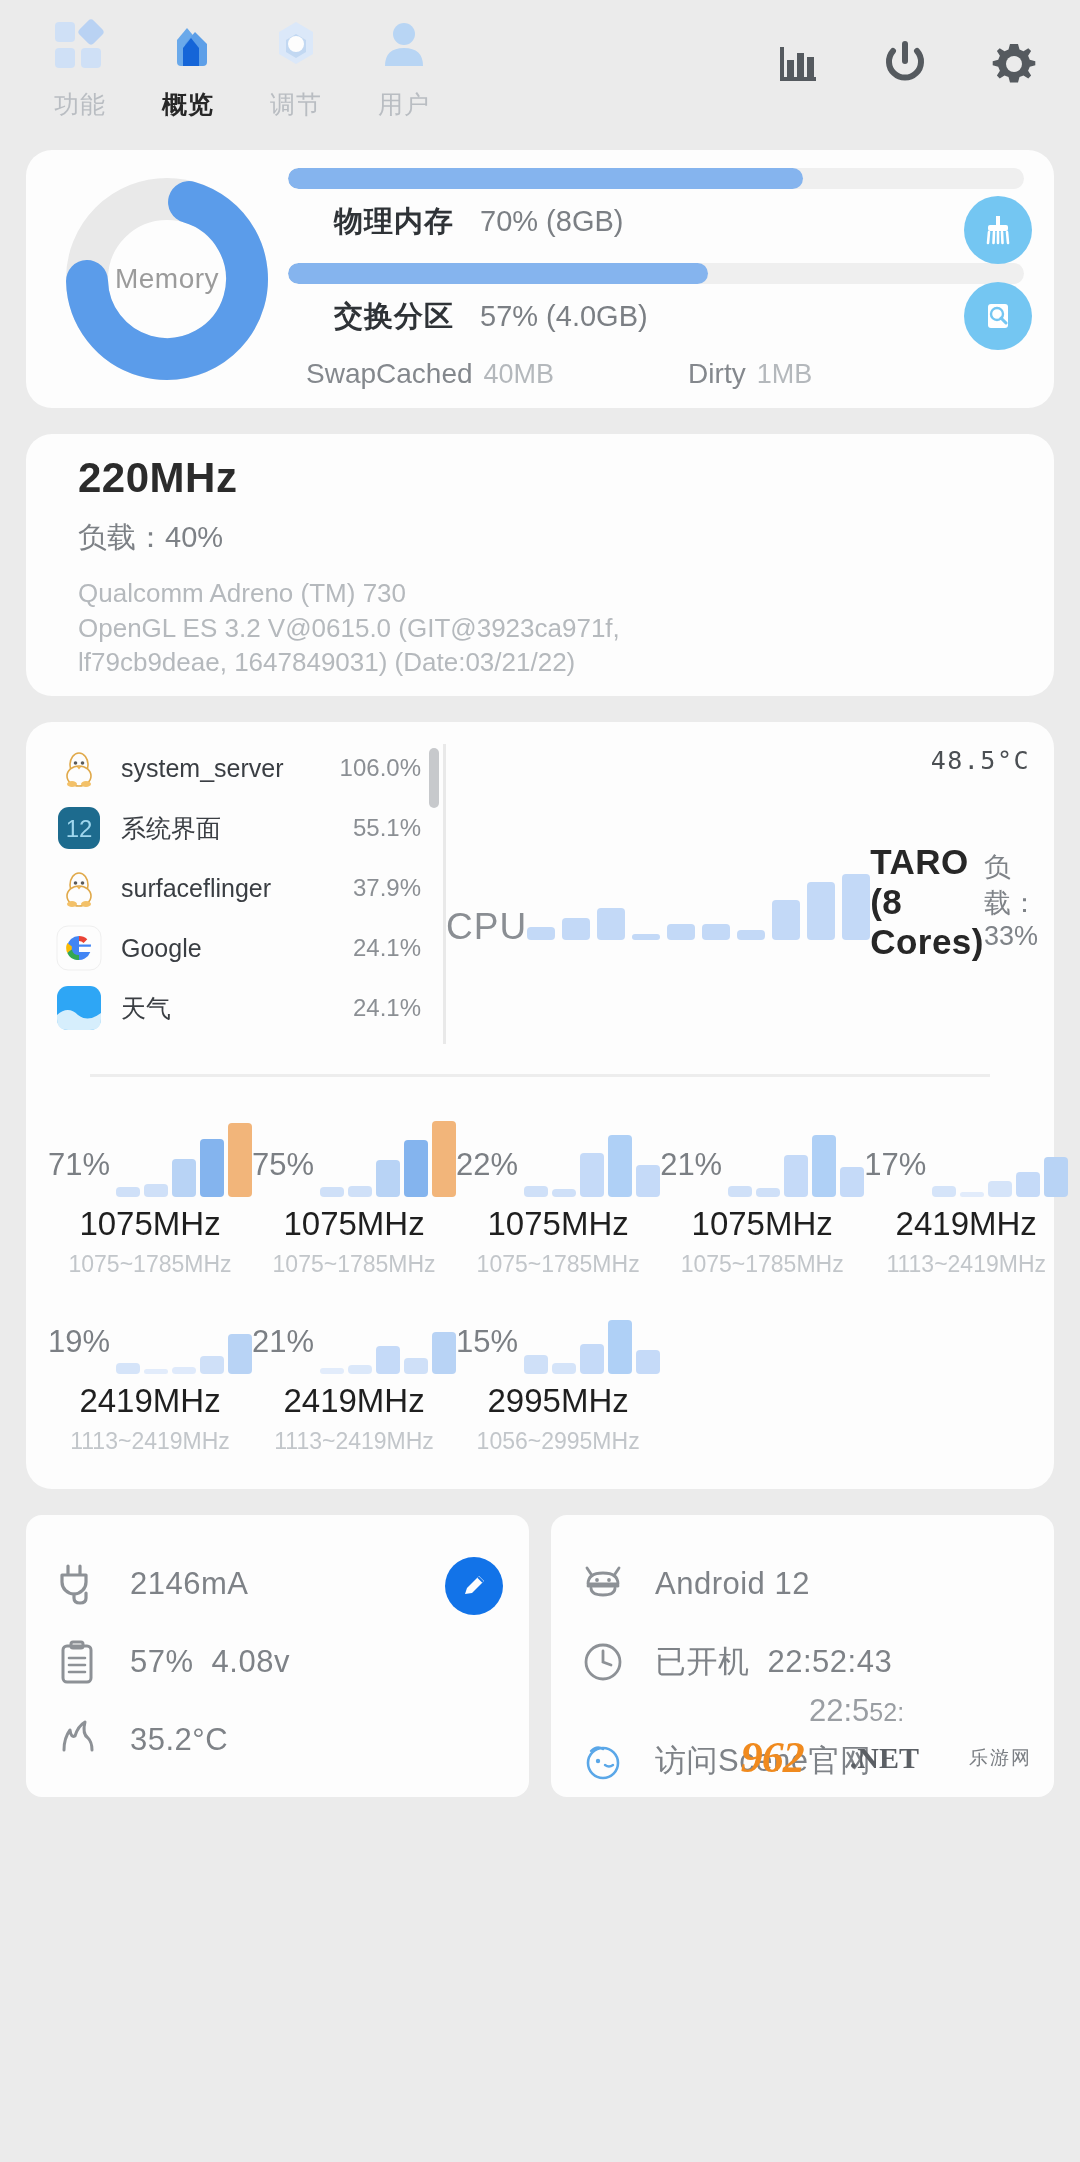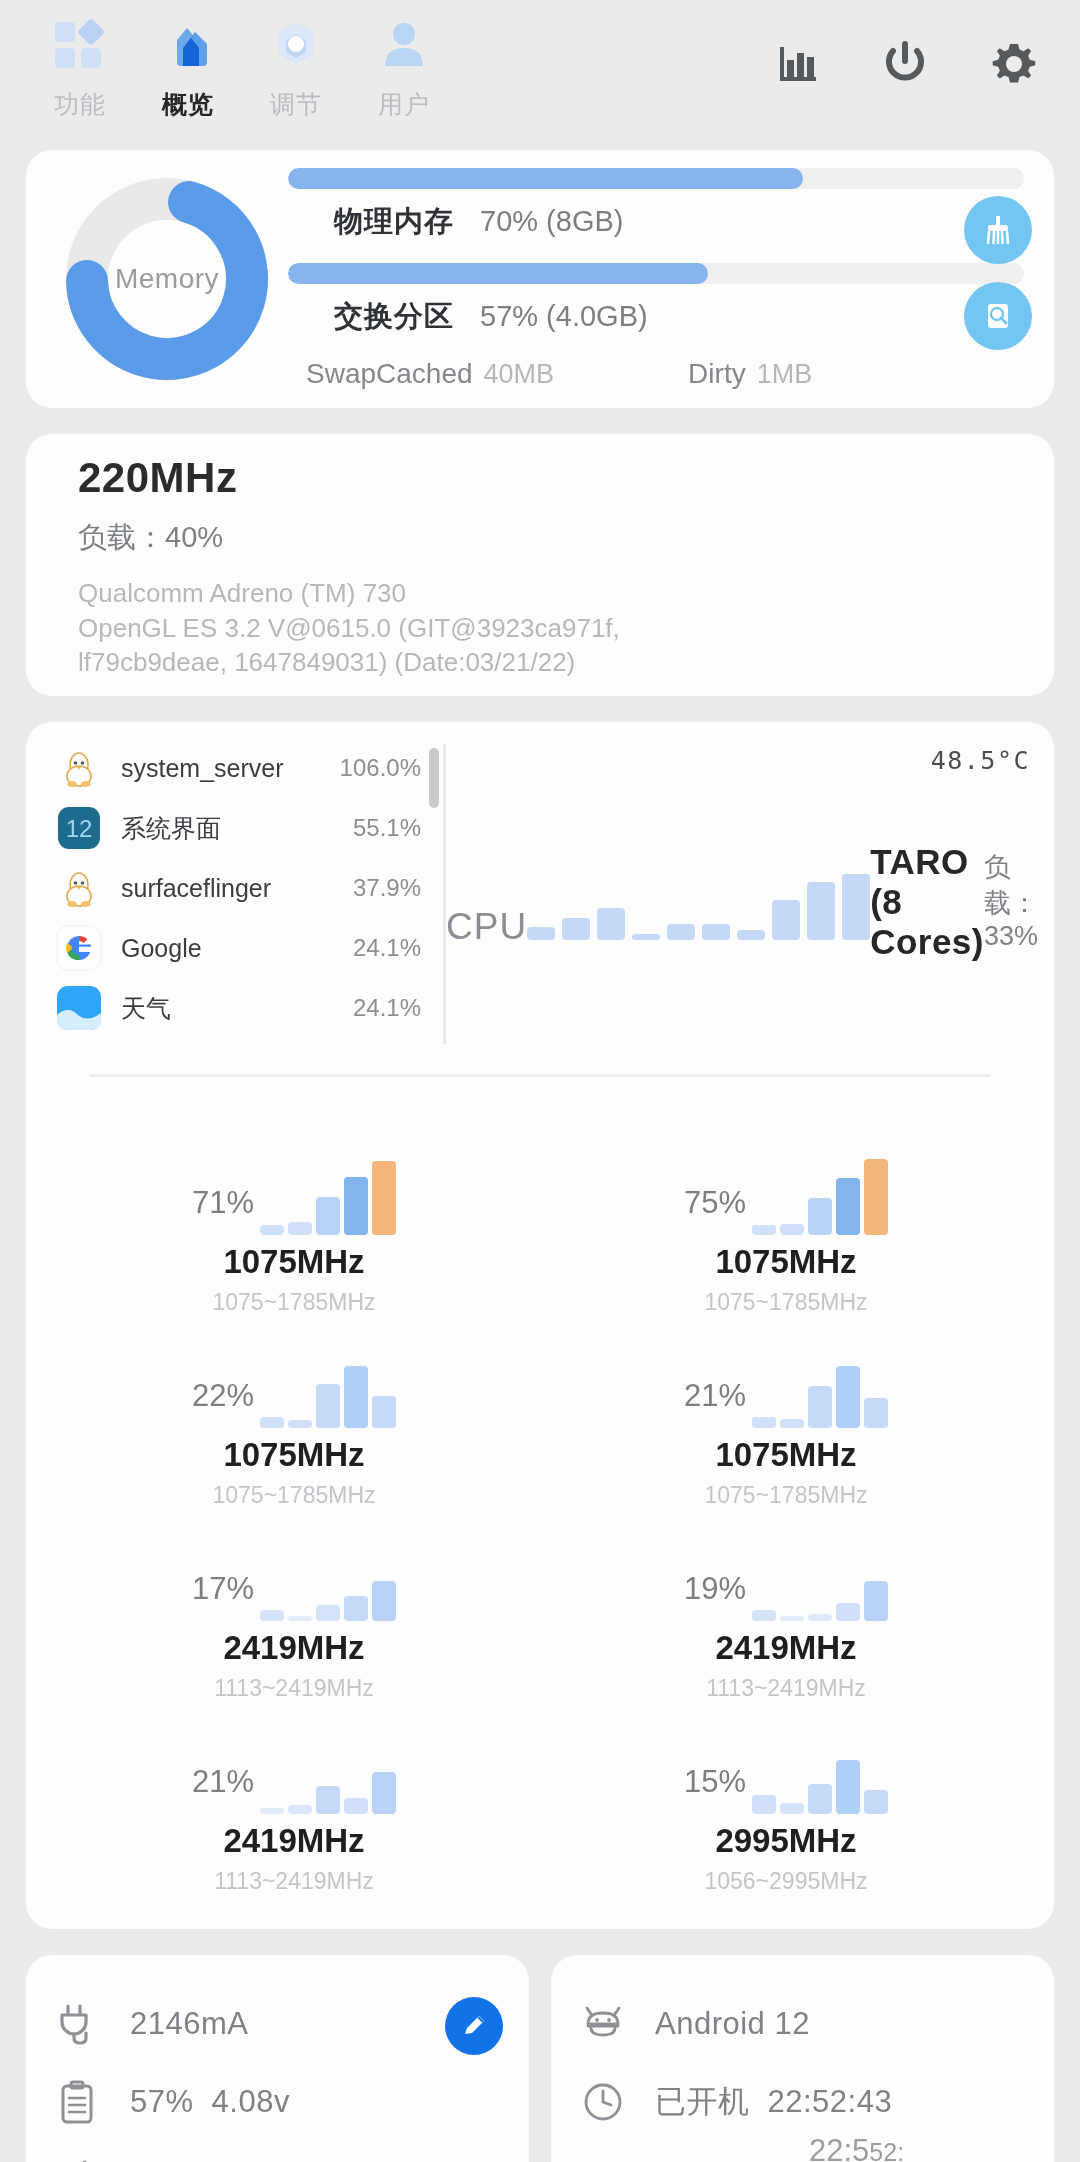--- a/index.html
+++ b/index.html
@@ -165,52 +165,51 @@
   .cpu-model { font-size: 35px; font-weight: bold; color: #272727; margin-top: 16px; letter-spacing: 0.5px; }
   .cpu-load { font-size: 27px; color: #7f8388; margin-top: 12px; }
 
   .cpu-divider {
     height: 3px; background: #ededed;
     margin: 30px 64px 0 64px;
   }
 
   .core-grid {
     display: grid;
-    grid-template-columns: repeat(2, 1fr);
-    row-gap: 26px;
+    grid-template-columns: repeat(5, 1fr);
+    row-gap: 10px;
     padding: 34px 22px 0 22px;
-    margin-top: 38px;
   }
   .core {
     display: flex; flex-direction: column; align-items: center;
   }
   .core-pct-row {
     display: flex; align-items: flex-end;
     height: 86px;
   }
   .core-pct {
     font-size: 31px; color: #7b7f84;
     margin-right: 6px; margin-bottom: 14px;
   }
   .core-mini {
     display: flex; align-items: flex-end; gap: 4px; height: 80px;
   }
   .core-mini .mb { width: 24px; border-radius: 4px; background: #c5daf8; }
-  .core-freq { font-size: 33px; font-weight: bold; color: #1f1f1f; margin-top: 8px; text-align: right; }
+  .core-freq { font-size: 33px; font-weight: normal; color: #1f1f1f; margin-top: 8px; text-align: right; }
   .core-range { font-size: 23px; color: #c2c6ca; margin-top: 8px; }
 
   
   .bottom-row {
     display: flex; gap: 22px;
     margin: 0 26px;
   }
   .bot-card {
     flex: 1;
     background: #fdfdfd;
-    border-radius: 26px;
+    border-radius: 16px;
     padding: 30px 28px 0 28px;
     position: relative;
     height: 282px;
     overflow: hidden;
   }
   .bot-line {
     display: flex; align-items: center;
     height: 78px;
   }
   .bot-ico { width: 50px; flex: 0 0 50px; margin-right: 26px; line-height: 0; }

